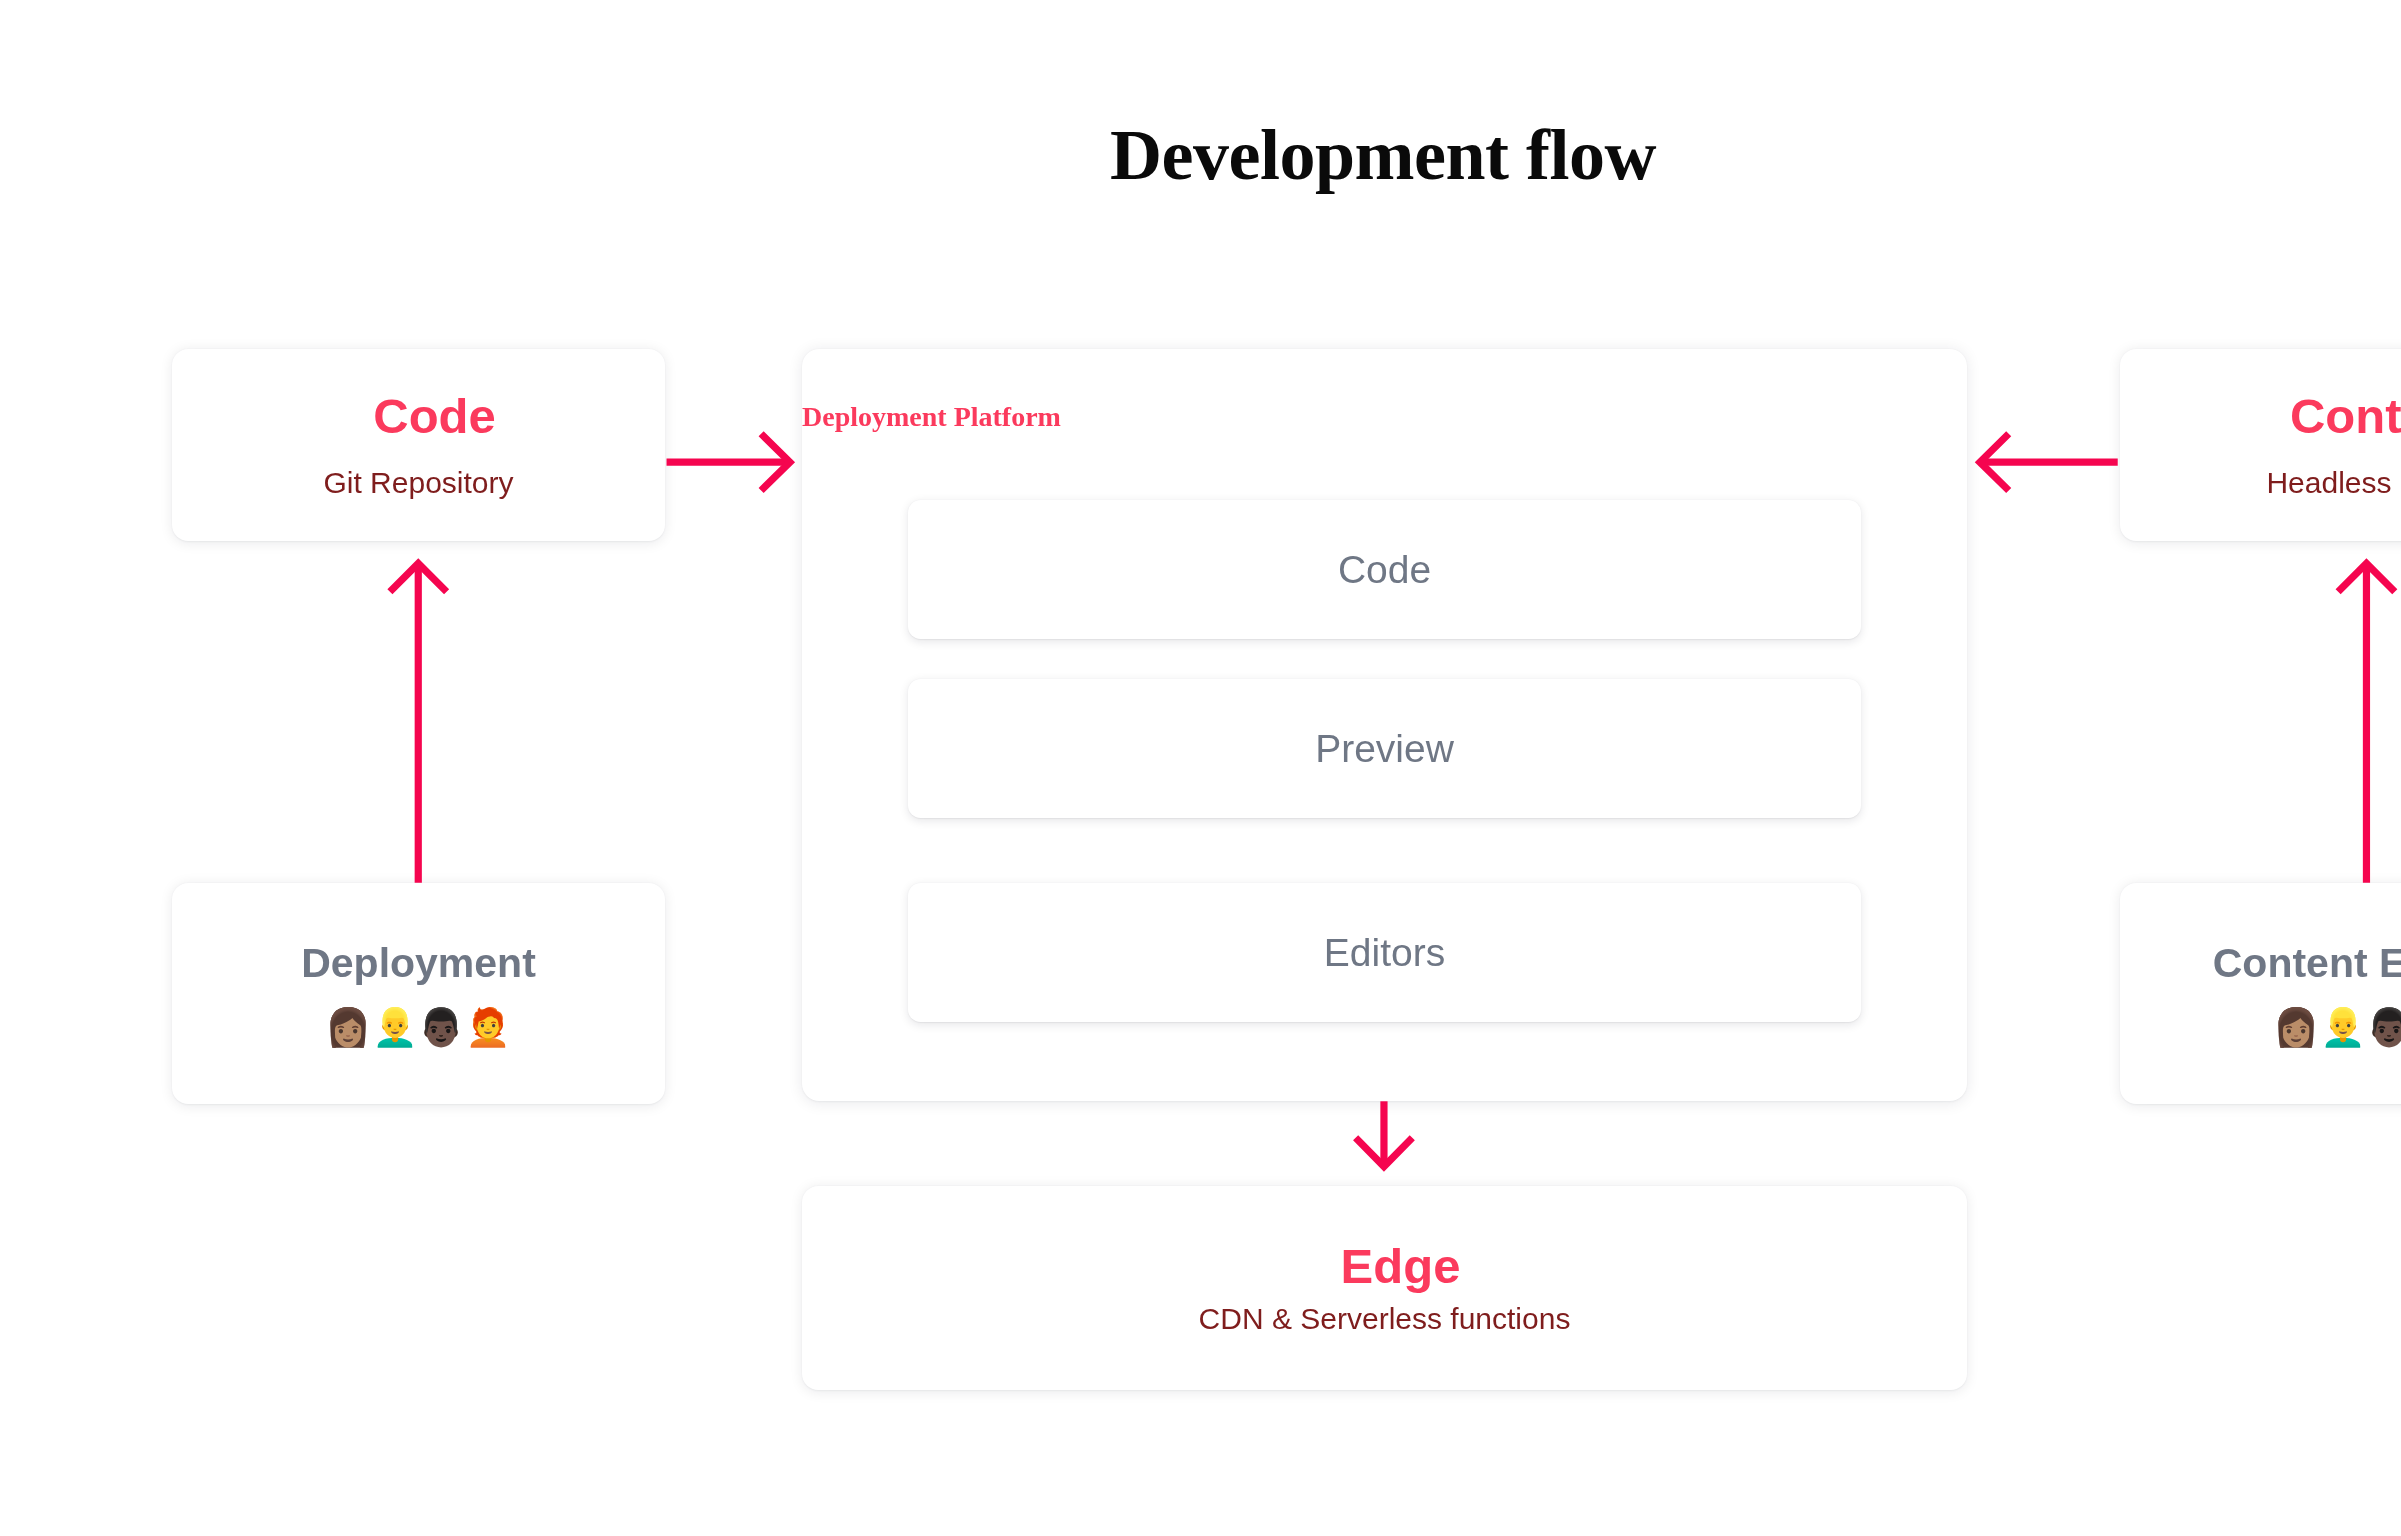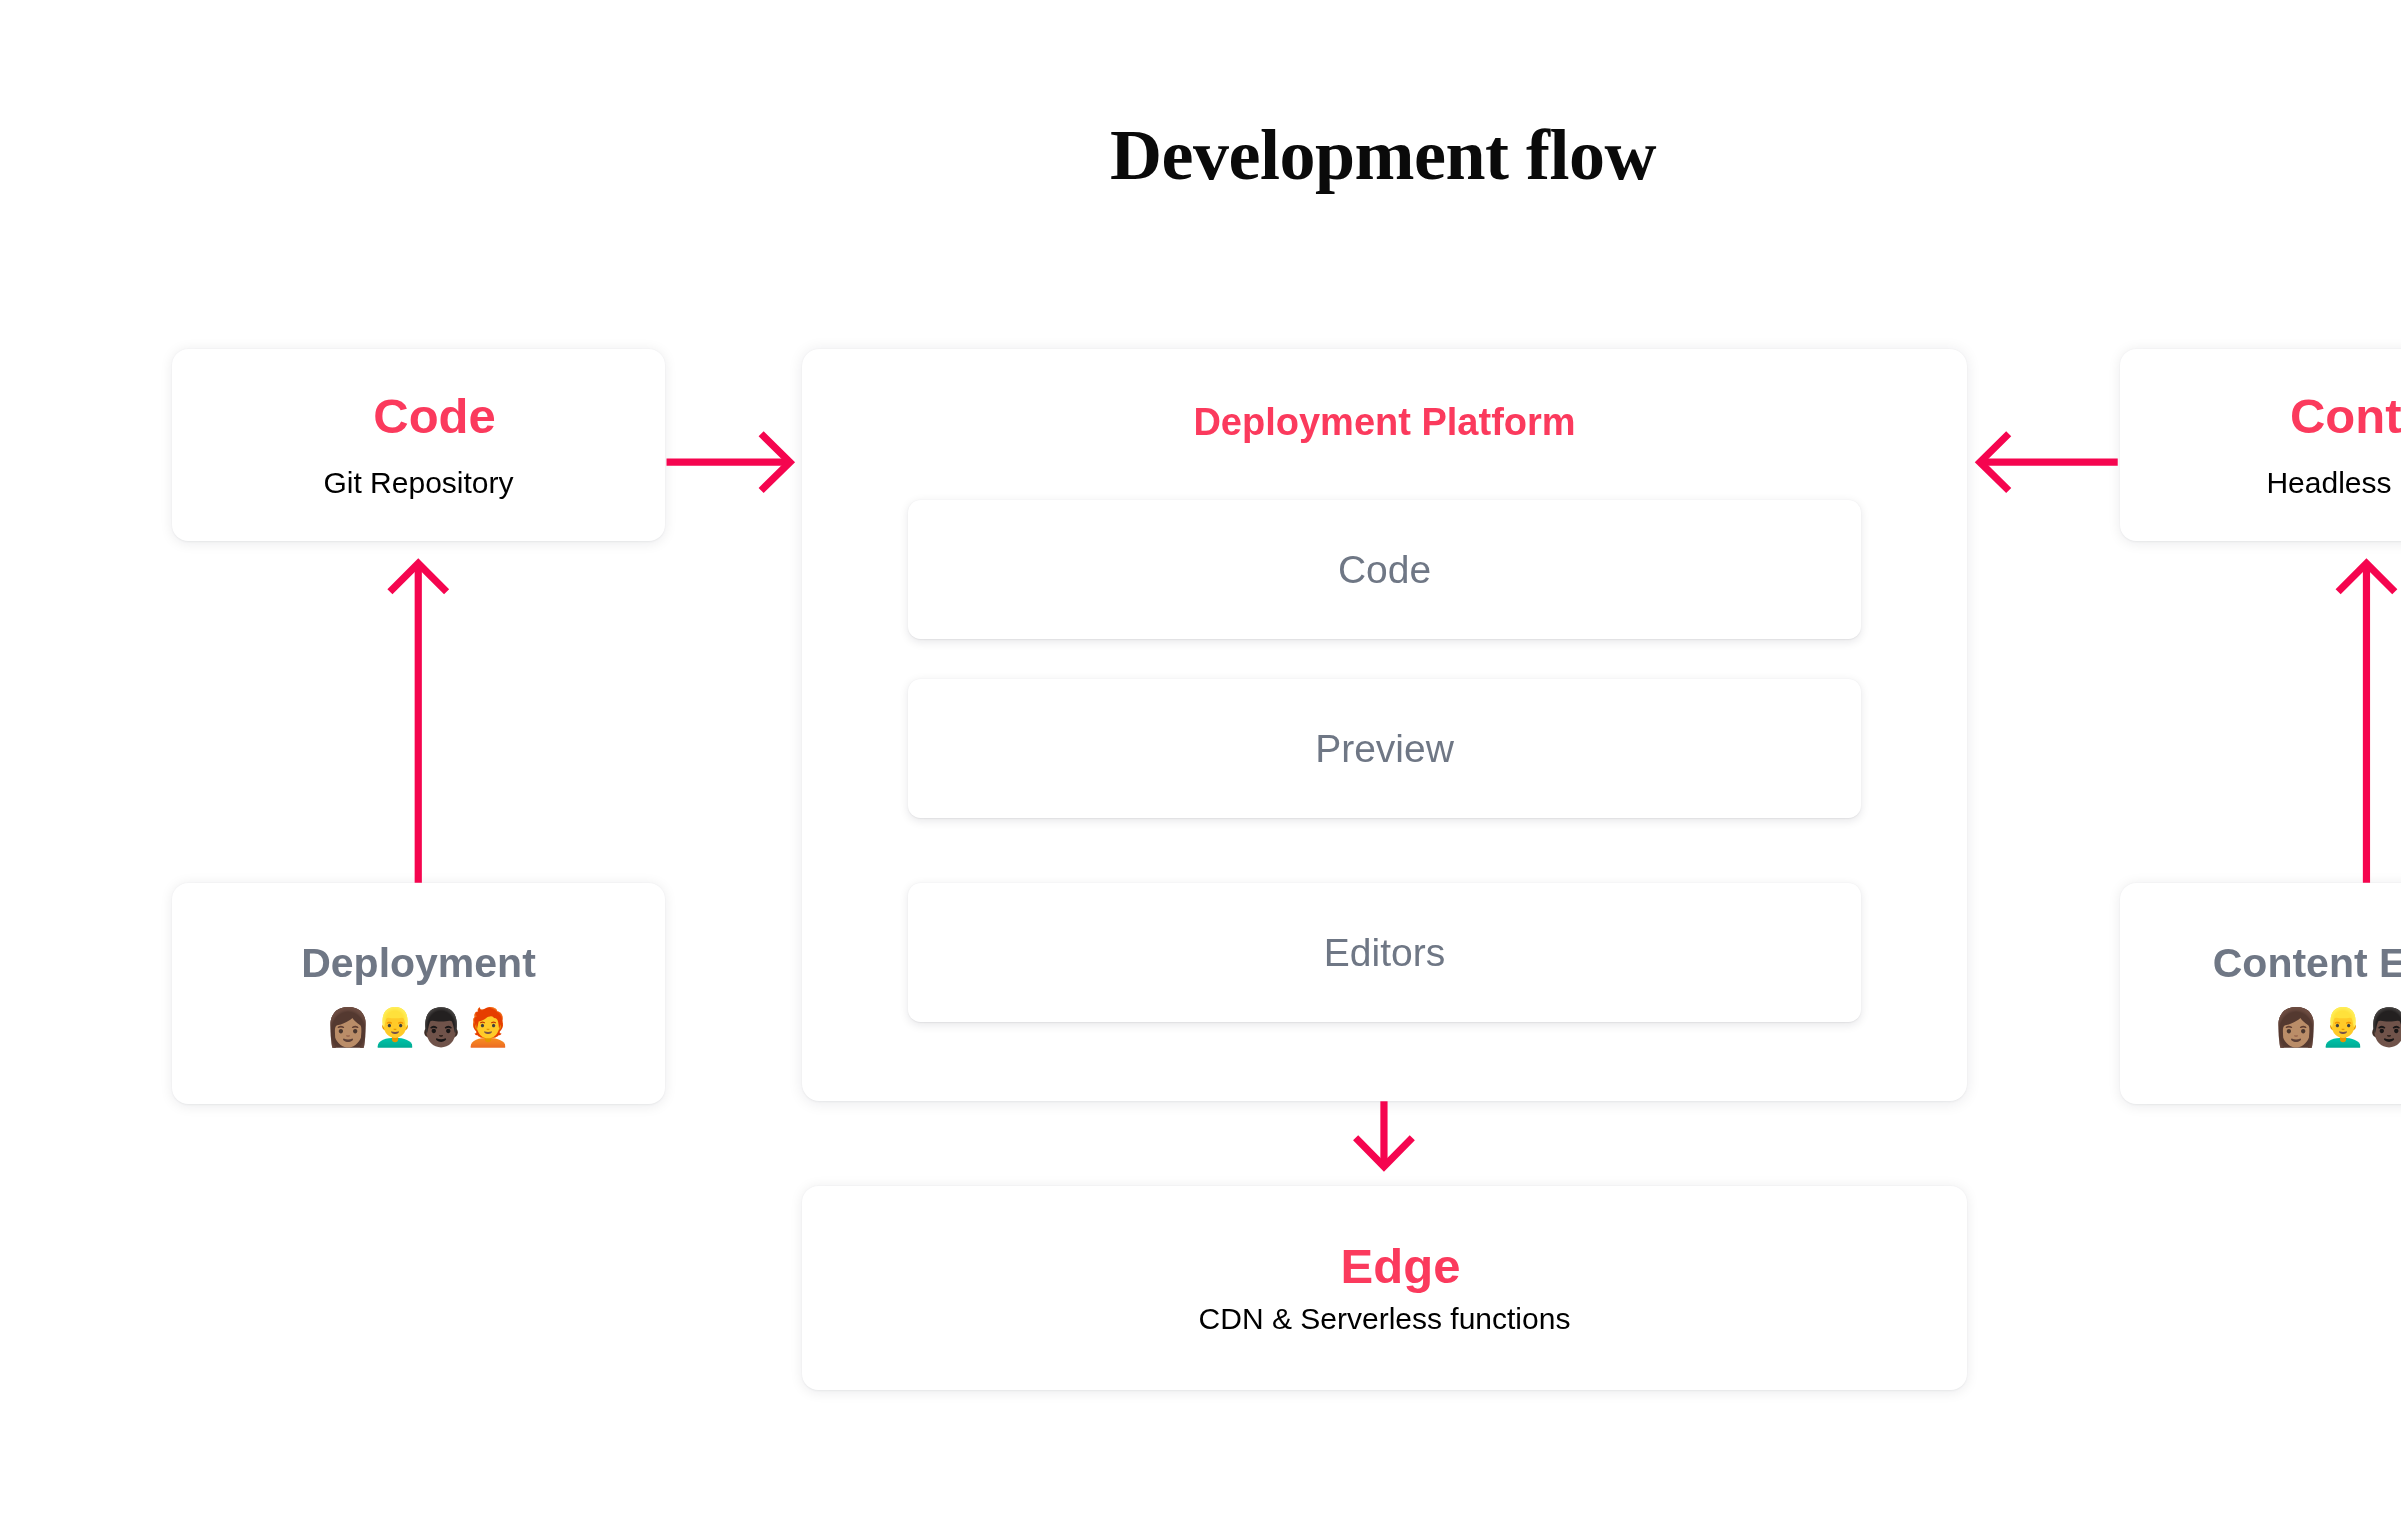--- a/index.html
+++ b/index.html
@@ -63,21 +63,21 @@
     line-height: 1.12;
     color: #6F7785;
     text-align: center;
     white-space: nowrap;
   }
 
   .card-sub {
     font-size: 30px;
     font-weight: 400;
     line-height: 1.2;
-    color: #000000;
+    color: #7f1d1d;
     text-align: center;
     white-space: nowrap;
     margin-top: 7px;
   }
 
   .card-emoji {
     font-size: 37px;
     line-height: 1;
     letter-spacing: 0.5px;
     white-space: nowrap;
@@ -125,25 +125,25 @@
     border-radius: 17.3px;
     box-shadow: 0 1.9px 14.4px rgba(16, 24, 40, 0.09),
                 0 0.5px 1.9px rgba(16, 24, 40, 0.05);
   }
 
   #platform-title {
     position: absolute;
     left: 0;
     top: 53px;
     width: 100%;
-    text-align: center;
-    font-size: 38px;
+    font-size: 28px;
     font-weight: 700;
     color: #FB3A5D;
     line-height: 1.1;
+    font-family: Liberation Serif, serif;
   }
 
   .stage-card {
     position: absolute;
     left: 106px;
     width: 953px;
     height: 139px;
     background: #ffffff;
     border-radius: 12.5px;
     box-shadow: 0 2.4px 9.6px rgba(16, 24, 40, 0.10),

